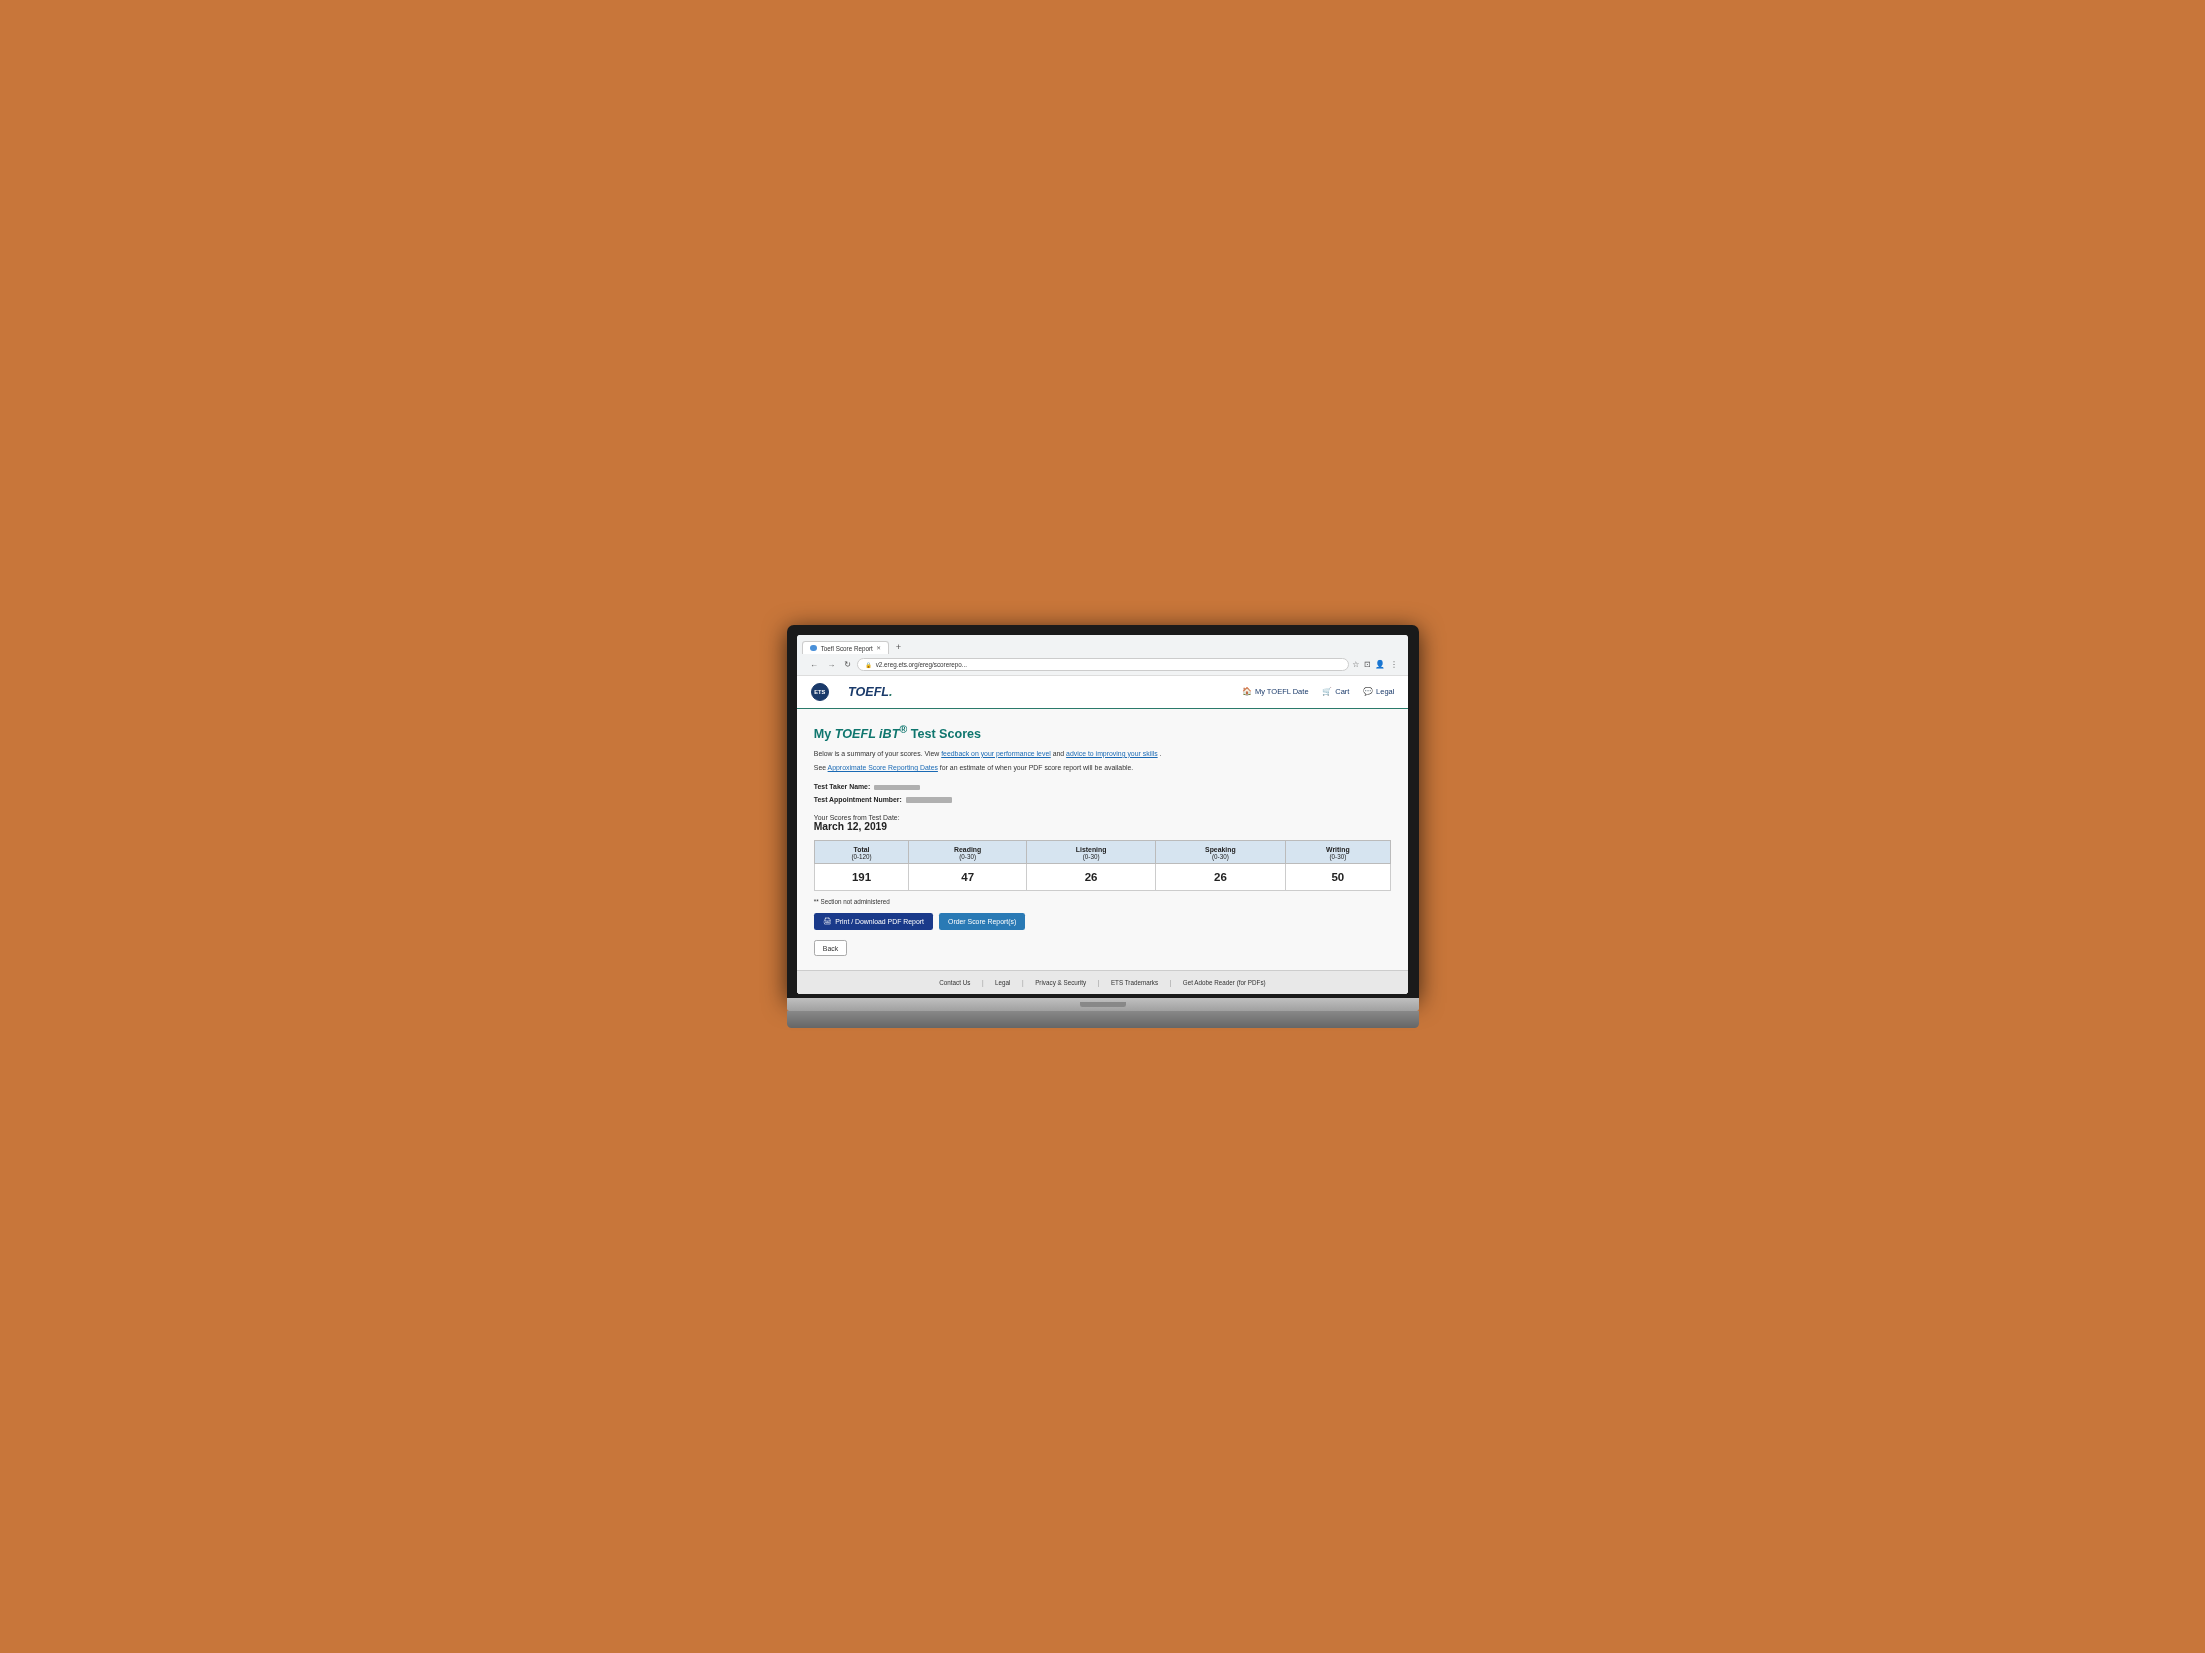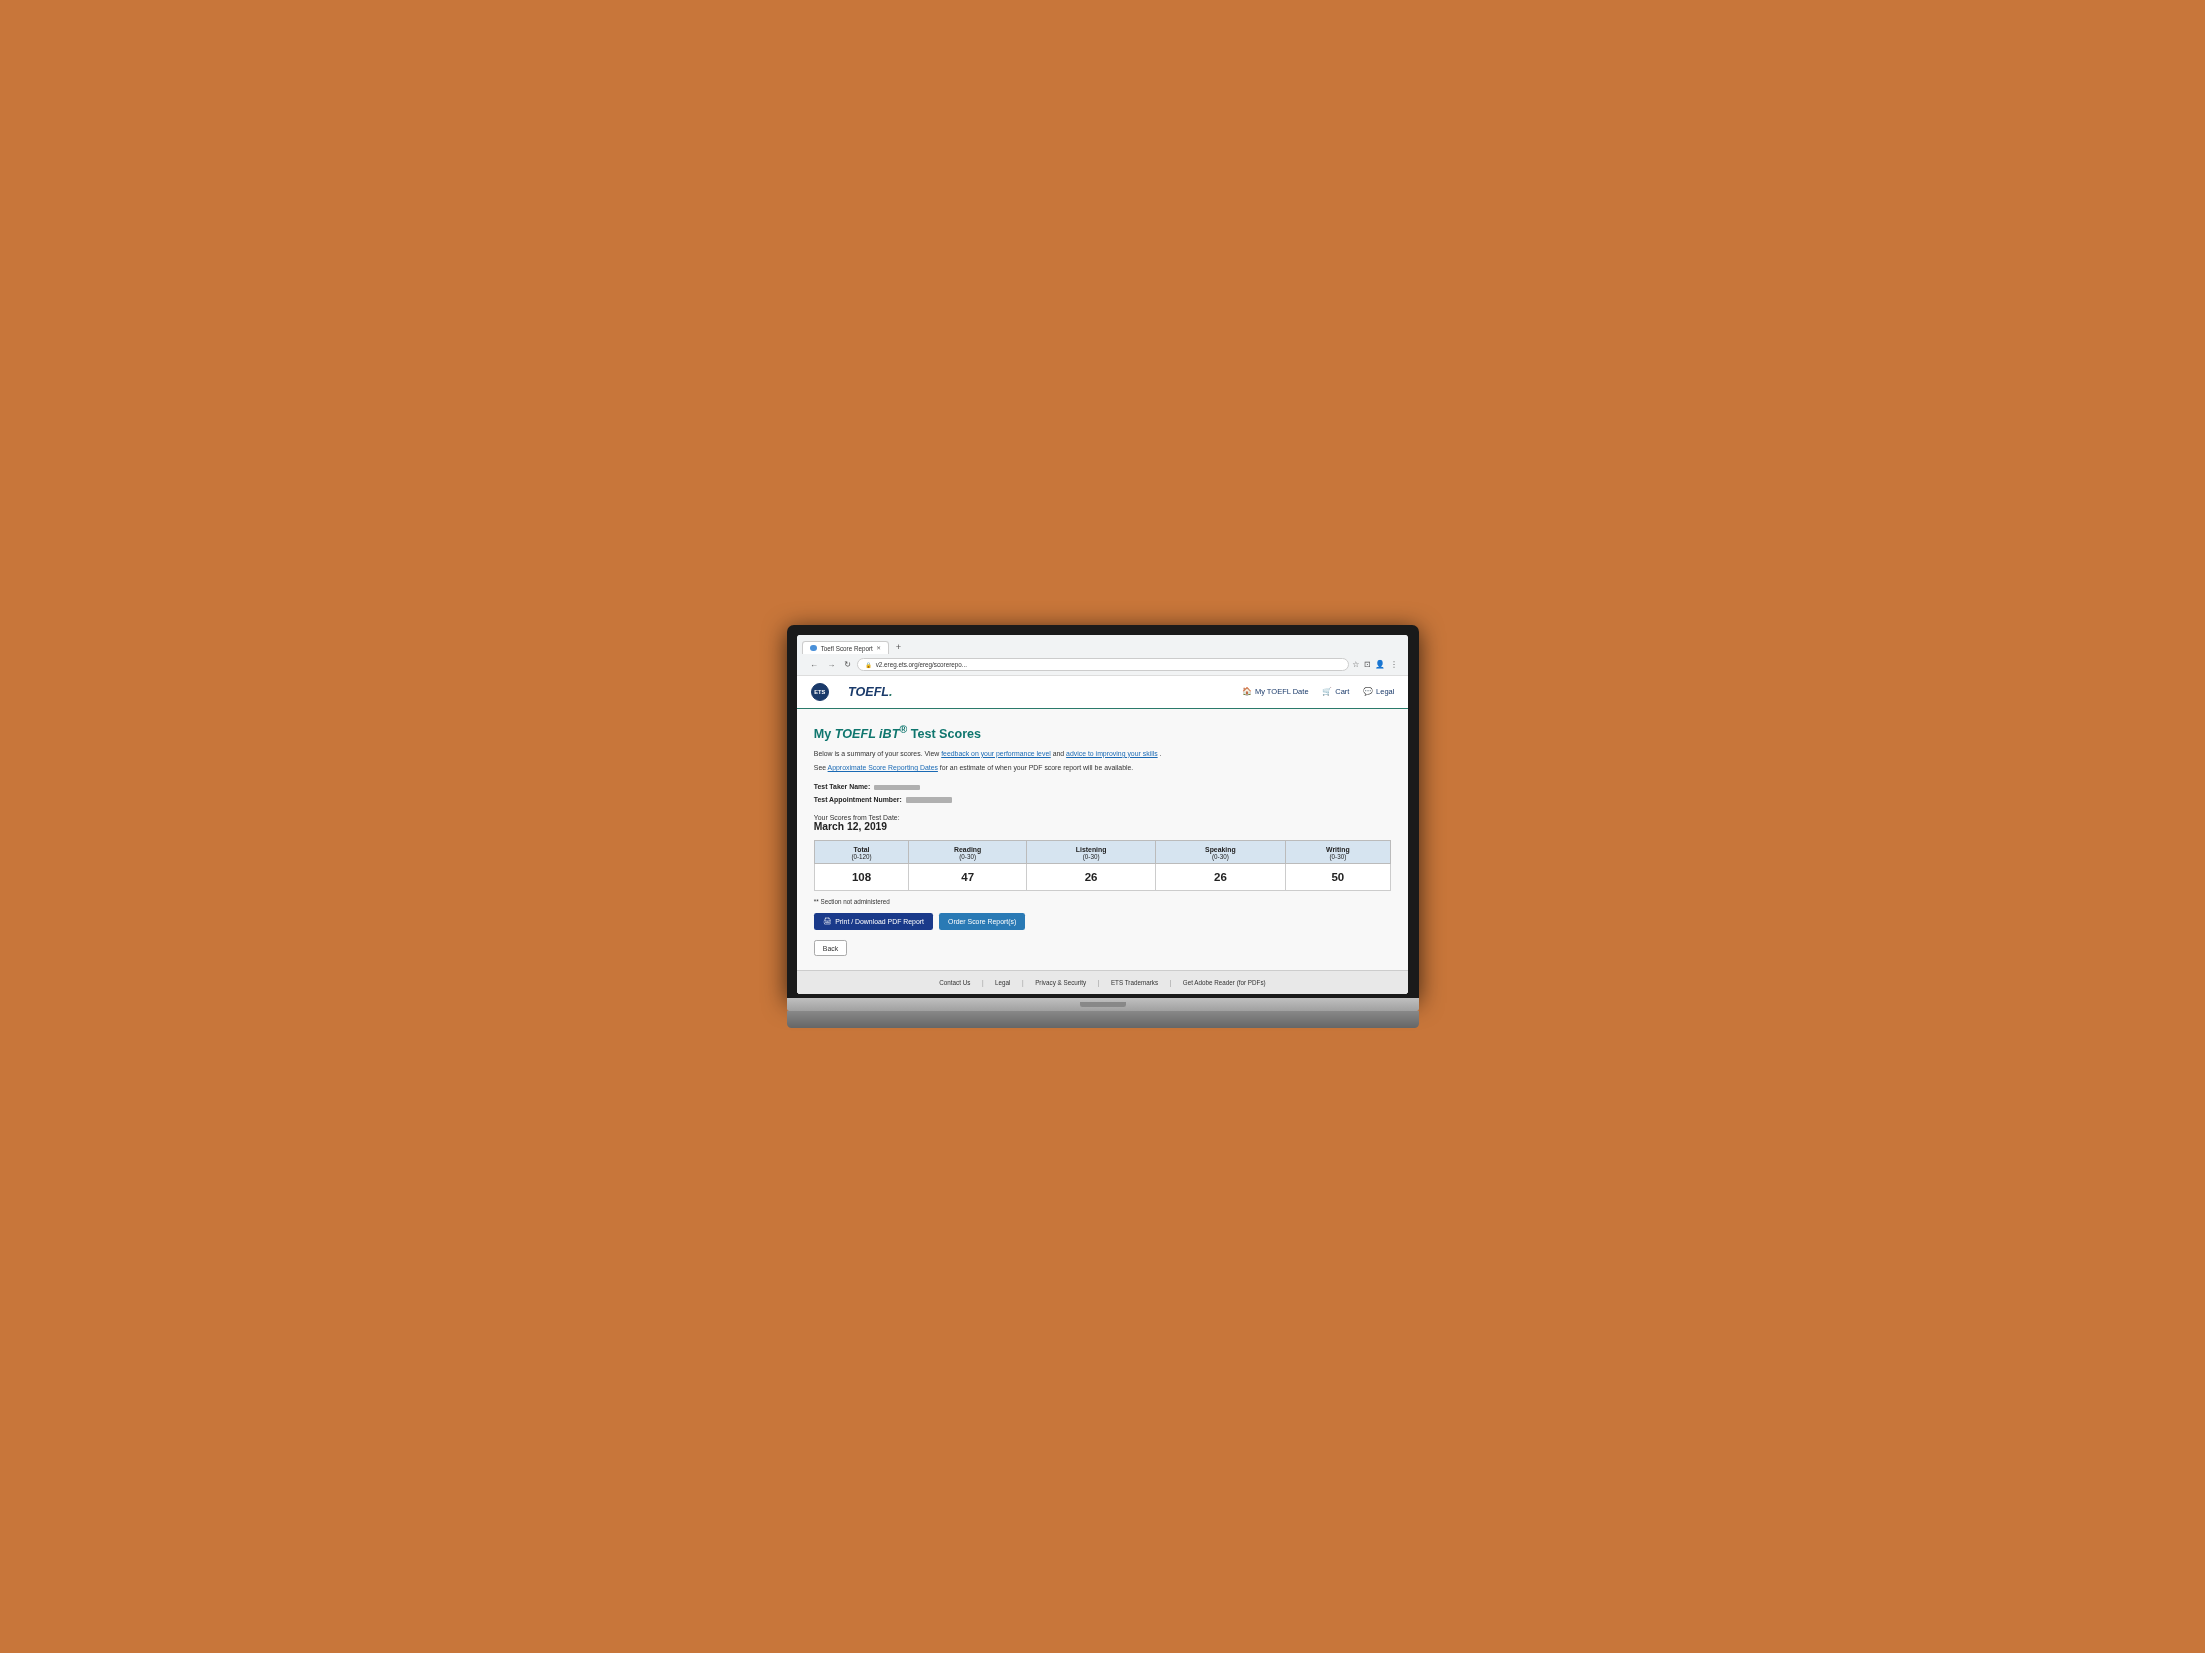--- a/index.html
+++ b/index.html
@@ -499,21 +499,21 @@
                   <span class="range">(0-30)</span>
                 </th>
                 <th>
                   <span>Writing</span><br>
                   <span class="range">(0-30)</span>
                 </th>
               </tr>
             </thead>
             <tbody>
               <tr>
-                <td class="total-cell">108</td>
+                <td class="total-cell">191</td>
                 <td>47</td>
                 <td>26</td>
                 <td>26</td>
                 <td>50</td>
               </tr>
             </tbody>
           </table>
 
           <div class="section-note">** Section not administered</div>
 

